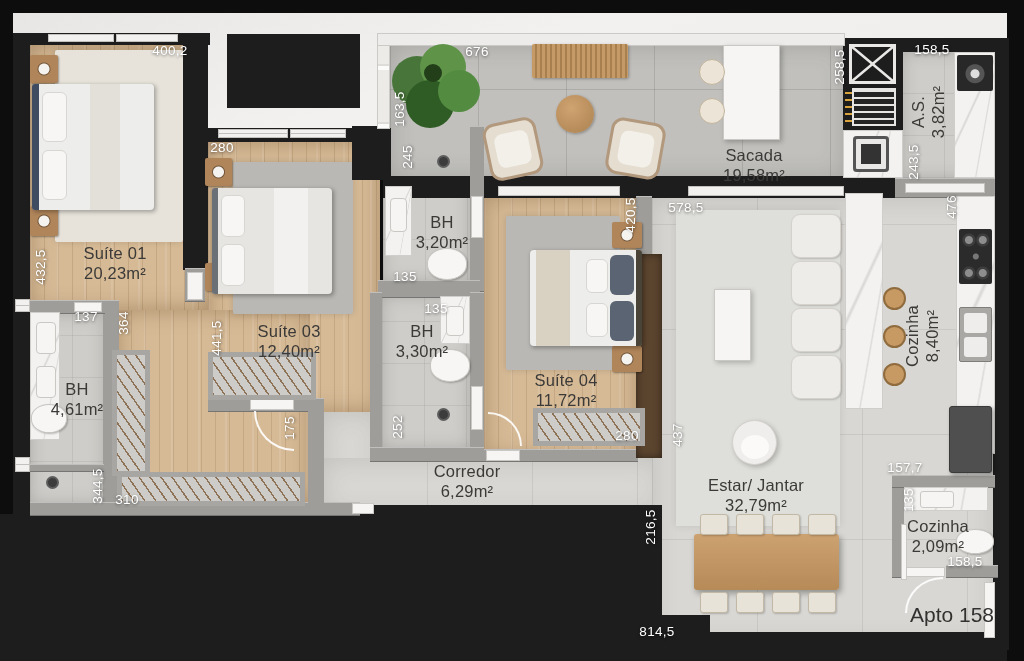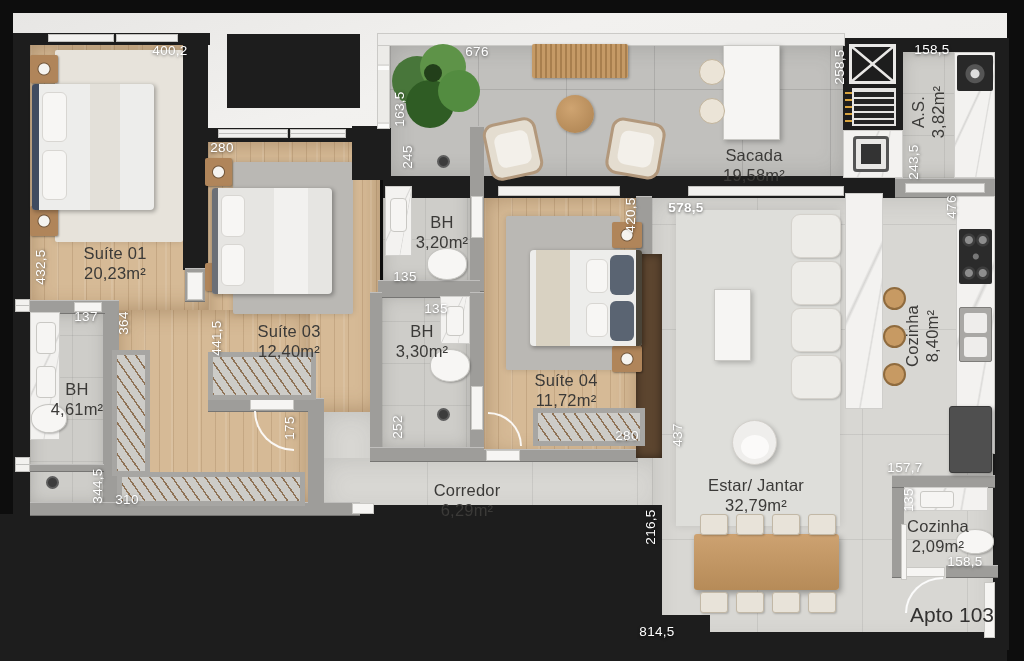--- a/index.html
+++ b/index.html
@@ -289,21 +289,21 @@
     <div>3,30m²</div>
   </div>
   <div class="abs room-label" style="left:566px;top:390px;">
     <div>Suíte 04</div>
     <div>11,72m²</div>
   </div>
   <div class="abs room-label" style="left:77px;top:399px;">
     <div>BH</div>
     <div>4,61m²</div>
   </div>
-  <div class="abs room-label" style="left:467px;top:481px;margin-top:19px;">
+  <div class="abs room-label" style="left:467px;top:481px;">
     <div>Corredor</div>
     <div>6,29m²</div>
   </div>
   <div class="abs room-label" style="left:754px;top:165px;">
     <div>Sacada</div>
     <div>19,58m²</div>
   </div>
   <div class="abs room-label v" style="left:928px;top:112px;">
     <div>A.S.</div>
     <div>3,82m²</div>
@@ -313,36 +313,36 @@
     <div>8,40m²</div>
   </div>
   <div class="abs room-label" style="left:756px;top:495px;">
     <div>Estar/ Jantar</div>
     <div>32,79m²</div>
   </div>
   <div class="abs room-label" style="left:938px;top:536px;">
     <div>Cozinha</div>
     <div>2,09m²</div>
   </div>
-  <div class="abs apto" style="left:952px;top:615px;">Apto 103</div>
+  <div class="abs apto" style="left:952px;top:615px;">Apto 158</div>
 
   <span class="abs dim" style="left:170px;top:50px;">400,2</span>
   <span class="abs dim" style="left:477px;top:51px;">676</span>
   <span class="abs dim" style="left:932px;top:49px;">158,5</span>
   <span class="abs dim v" style="left:839px;top:67px;">258,5</span>
   <span class="abs dim" style="left:222px;top:147px;">280</span>
   <span class="abs dim v" style="left:399px;top:109px;">163,5</span>
   <span class="abs dim v" style="left:407px;top:157px;">245</span>
   <span class="abs dim v" style="left:913px;top:162px;">243,5</span>
   <span class="abs dim v" style="left:951px;top:207px;">476</span>
   <span class="abs dim v" style="left:40px;top:267px;">432,5</span>
   <span class="abs dim" style="left:86px;top:316px;">137</span>
   <span class="abs dim v" style="left:123px;top:323px;">364</span>
   <span class="abs dim v" style="left:630px;top:215px;">420,5</span>
-  <span class="abs dim" style="left:686px;top:207px;font-weight:bold;">578,5</span>
+  <span class="abs dim" style="left:686px;top:207px;">578,5</span>
   <span class="abs dim" style="left:405px;top:276px;">135</span>
   <span class="abs dim v" style="left:216px;top:338px;">441,5</span>
   <span class="abs dim" style="left:436px;top:308px;">135</span>
   <span class="abs dim v" style="left:289px;top:428px;">175</span>
   <span class="abs dim v" style="left:397px;top:427px;">252</span>
   <span class="abs dim" style="left:627px;top:435px;">280</span>
   <span class="abs dim v" style="left:677px;top:435px;">437</span>
   <span class="abs dim v" style="left:97px;top:486px;">344,5</span>
   <span class="abs dim" style="left:127px;top:499px;">310</span>
   <span class="abs dim v" style="left:650px;top:527px;">216,5</span>

